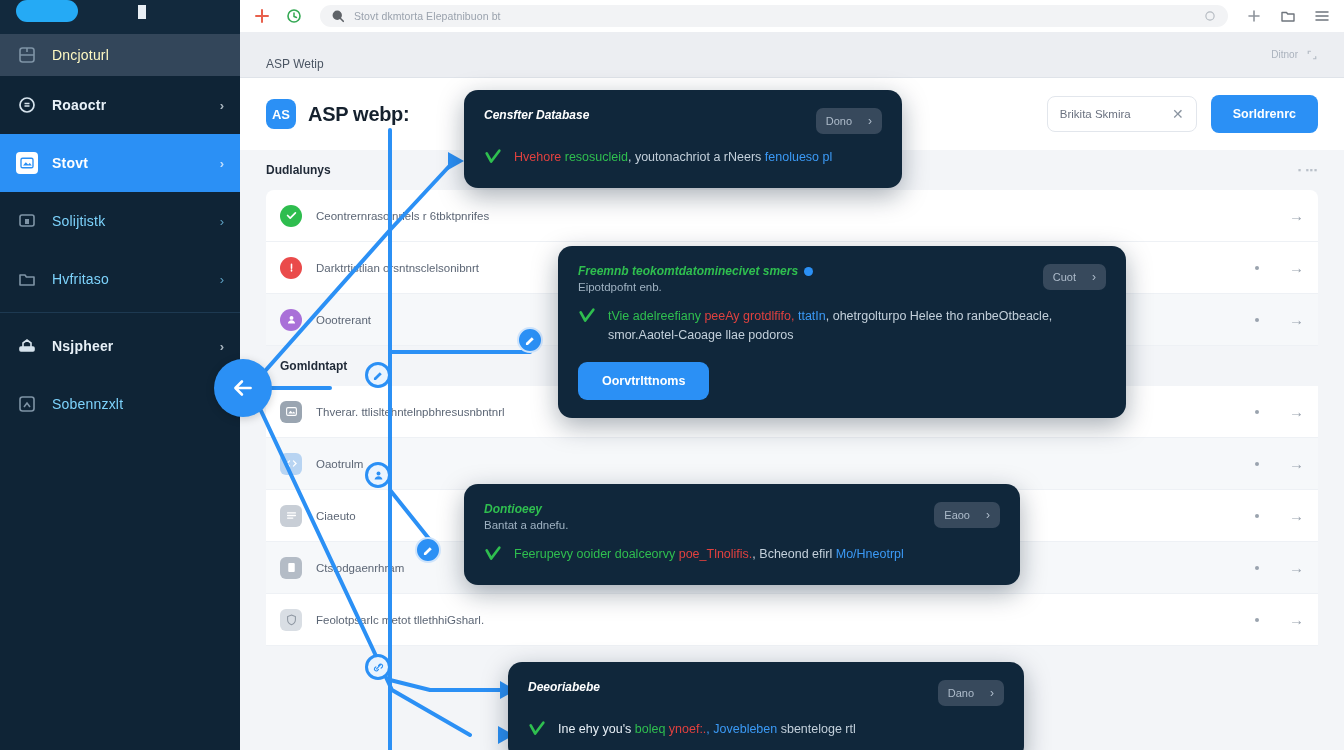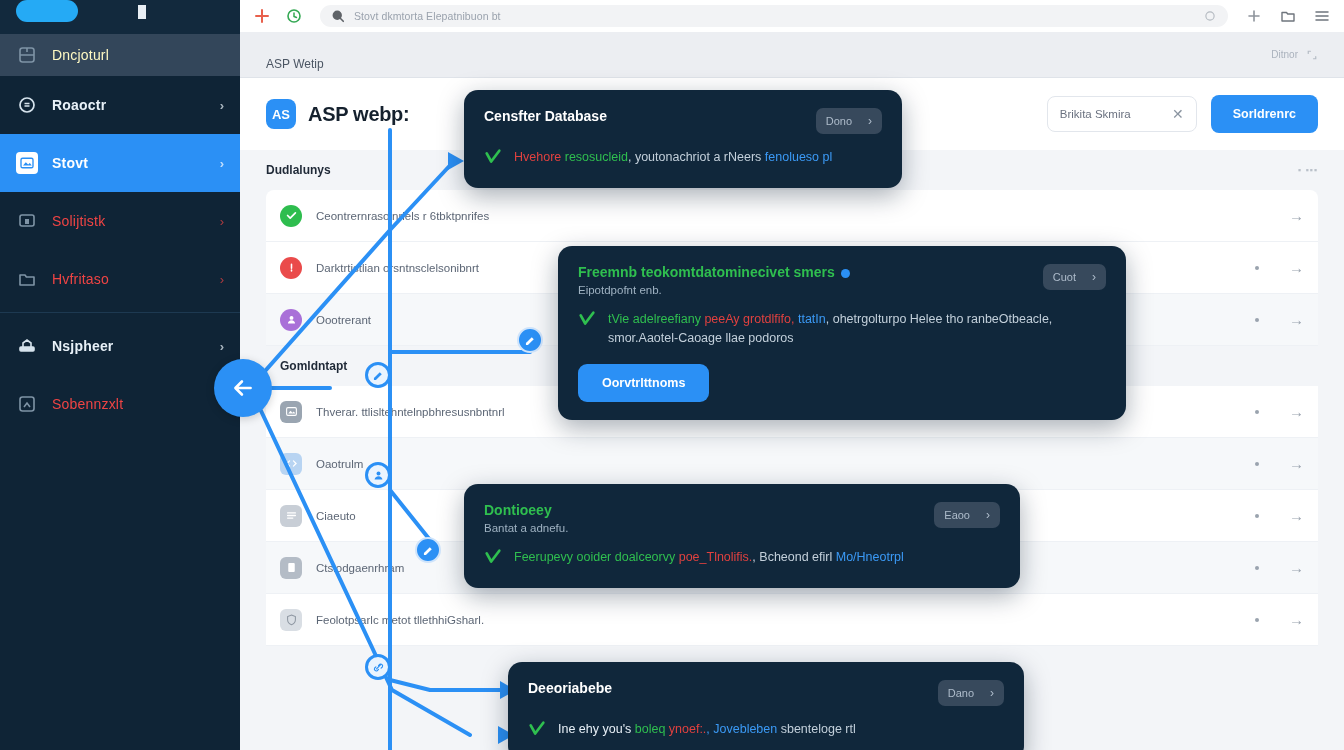--- a/index.html
+++ b/index.html
@@ -21,21 +21,21 @@
     height: 34px; background: #12293d;
     display: flex; align-items: center; padding: 0 16px;
   }
   .sb-brand-pill {
     width: 62px; height: 22px; border-radius: 11px;
     background: #25aaf5; margin-top: -12px;
   }
   .sb-brand-mark { width: 8px; height: 14px; background: #e8eef4; margin-left: 60px; margin-top: -10px; }
   .sb-item {
     display: flex; align-items: center; gap: 14px;
-    padding: 0 16px; height: 58px; color: #ef4444;
+    padding: 0 16px; height: 58px; color: #7dd3fc;
     font-size: 14px; position: relative; cursor: pointer;
   }
   .sb-item .sb-label { letter-spacing: .2px; }
   .sb-item.top { background: #33465a; color: #fef9c3; height: 42px; }
   .sb-item.active { background: #2b90f5; color: #ffffff; font-weight: bold; }
   .sb-item.strong { color: #e8f1f8; font-weight: bold; }
   .sb-chev { margin-left: auto; font-size: 13px; opacity: .7; }
   .sb-divider { height: 1px; background: #1d3951; margin: 4px 0; }
   .sb-ico {
     width: 22px; height: 22px; flex: 0 0 22px;
@@ -152,21 +152,21 @@
   .node.hollow { background: #eaf4fe; border: 3px solid #2b90f5; }
   .node.hollow svg { }
 
   
   .card {
     position: absolute; z-index: 8; border-radius: 14px;
     background: #10273b; color: #d8e3ec;
     padding: 18px 20px; box-shadow: 0 8px 26px rgba(10,25,45,.35);
   }
   .card-head { display: flex; align-items: flex-start; gap: 12px; }
-  .card-title { font-size: 14px; font-weight: bold; color: #ffffff; flex: 1; line-height: 1.25; }
+  .card-title { font-size: 12px; font-weight: bold; color: #ffffff; flex: 1; line-height: 1.25; font-style: italic; }
   .card-title.green { color: #2fbf4f; font-weight: bold; }
   .card-sub { font-size: 11.5px; color: #9fb2c2; margin-top: 2px; }
   .done-btn {
     flex: 0 0 auto; height: 26px; padding: 0 10px; border-radius: 7px;
     background: #37495c; color: #aebccb; font-size: 11px;
     display: flex; align-items: center; gap: 16px; cursor: pointer;
     border: none; font-family: inherit;
   }
   .done-btn .dc { font-size: 12px; }
   .card-body { display: flex; gap: 12px; margin-top: 14px; }

